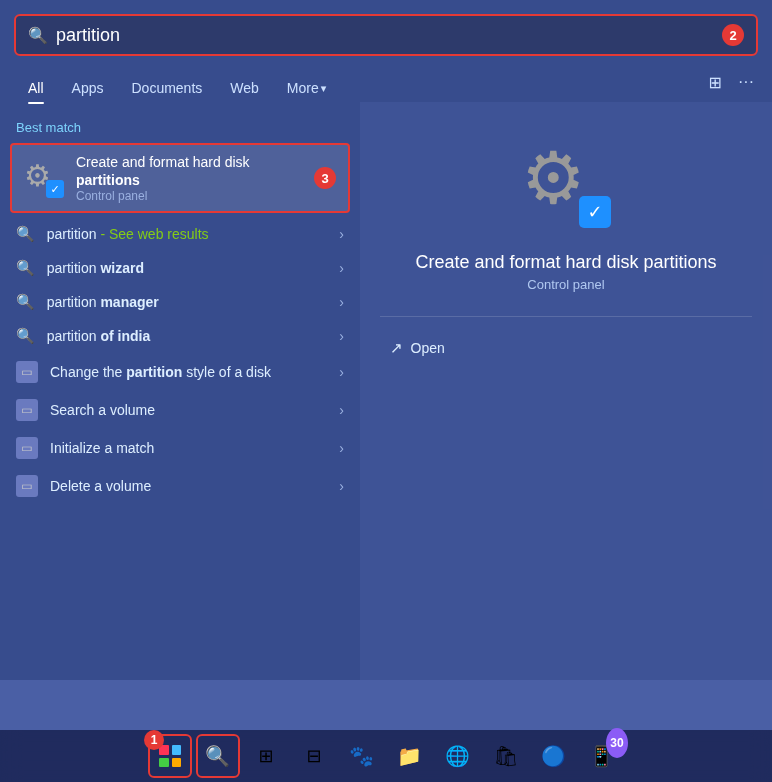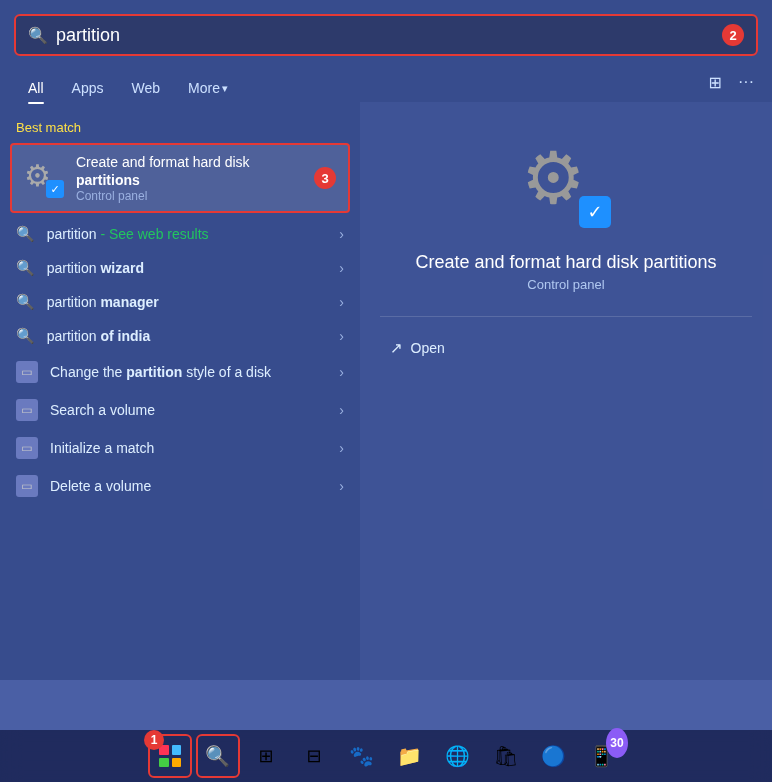--- a/index.html
+++ b/index.html
@@ -111,21 +111,21 @@
 
     
     .left-panel {
       width: 360px;
       flex-shrink: 0;
       padding: 8px 0;
       overflow-y: auto;
     }
 
     .section-label {
-      color: #fde047;
+      color: #7dd3fc;
       font-size: 13px;
       padding: 10px 16px 4px 16px;
       font-weight: 400;
     }
 
     
     .best-match-item {
       margin: 4px 10px;
       background: rgba(255,255,255,0.12);
       border: 2px solid #e53935;
@@ -333,20 +333,21 @@
 
   <div class="search-bar-container">
     <span class="search-icon-wrapper">🔍</span>
     <input class="search-input-field" value="partition" style="">
     <div class="search-badge">2</div>
   </div>
 
   <div class="tabs-row">
     <div class="tab-item active">All</div>
     <div class="tab-item">Apps</div>
+    <div class="tab-item">Documents</div>
     <div class="tab-item">Web</div>
     <div class="tab-item tab-more">
       <span>More</span>
       <span class="tab-more-chevron">▾</span>
     </div>
     <div class="tabs-spacer"></div>
     <div class="tabs-icons">
       <span class="tab-icon-btn">⊞</span>
       <span class="tab-icon-btn">···</span>
     </div>
@@ -367,21 +368,21 @@
             Create and format hard disk <strong>partitions</strong>
           </div>
           <div class="best-match-subtitle">Control panel</div>
         </div>
         <div class="best-match-badge">3</div>
       </div>
 
 
       <div class="list-item">
         <span class="list-item-icon">🔍</span>
-        <span class="list-item-text">partition <span style="color:#22c55e">- See web results</span></span>
+        <span class="list-item-text">partition <span style="color:#84cc16">- See web results</span></span>
         <span class="list-item-arrow">›</span>
       </div>
       <div class="list-item">
         <span class="list-item-icon">🔍</span>
         <span class="list-item-text">partition <strong>wizard</strong></span>
         <span class="list-item-arrow">›</span>
       </div>
       <div class="list-item">
         <span class="list-item-icon">🔍</span>
         <span class="list-item-text">partition <strong>manager</strong></span>

